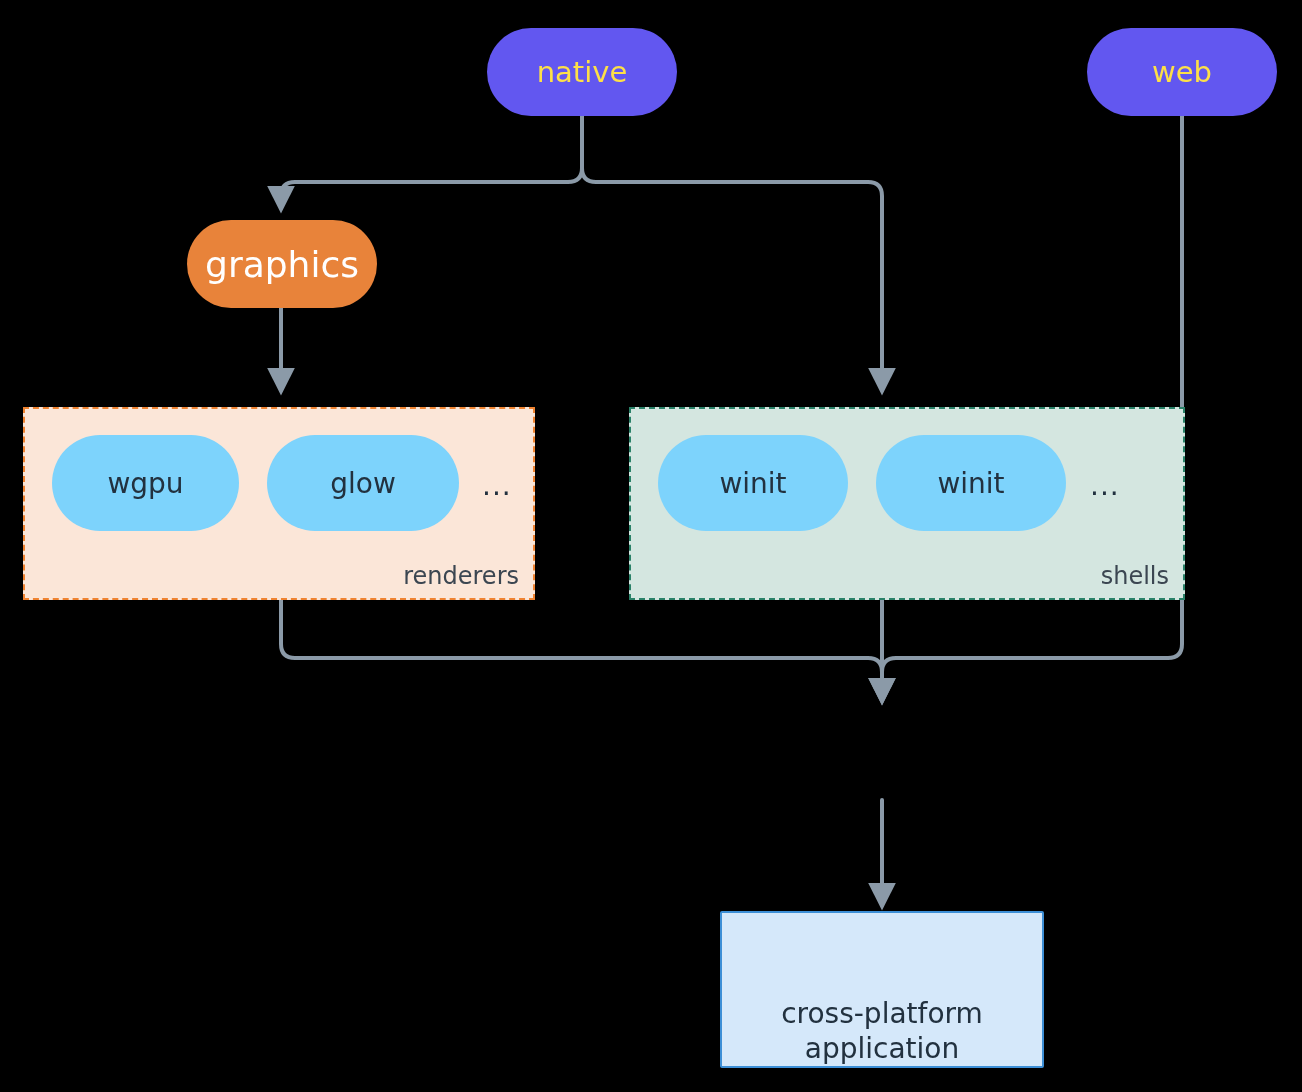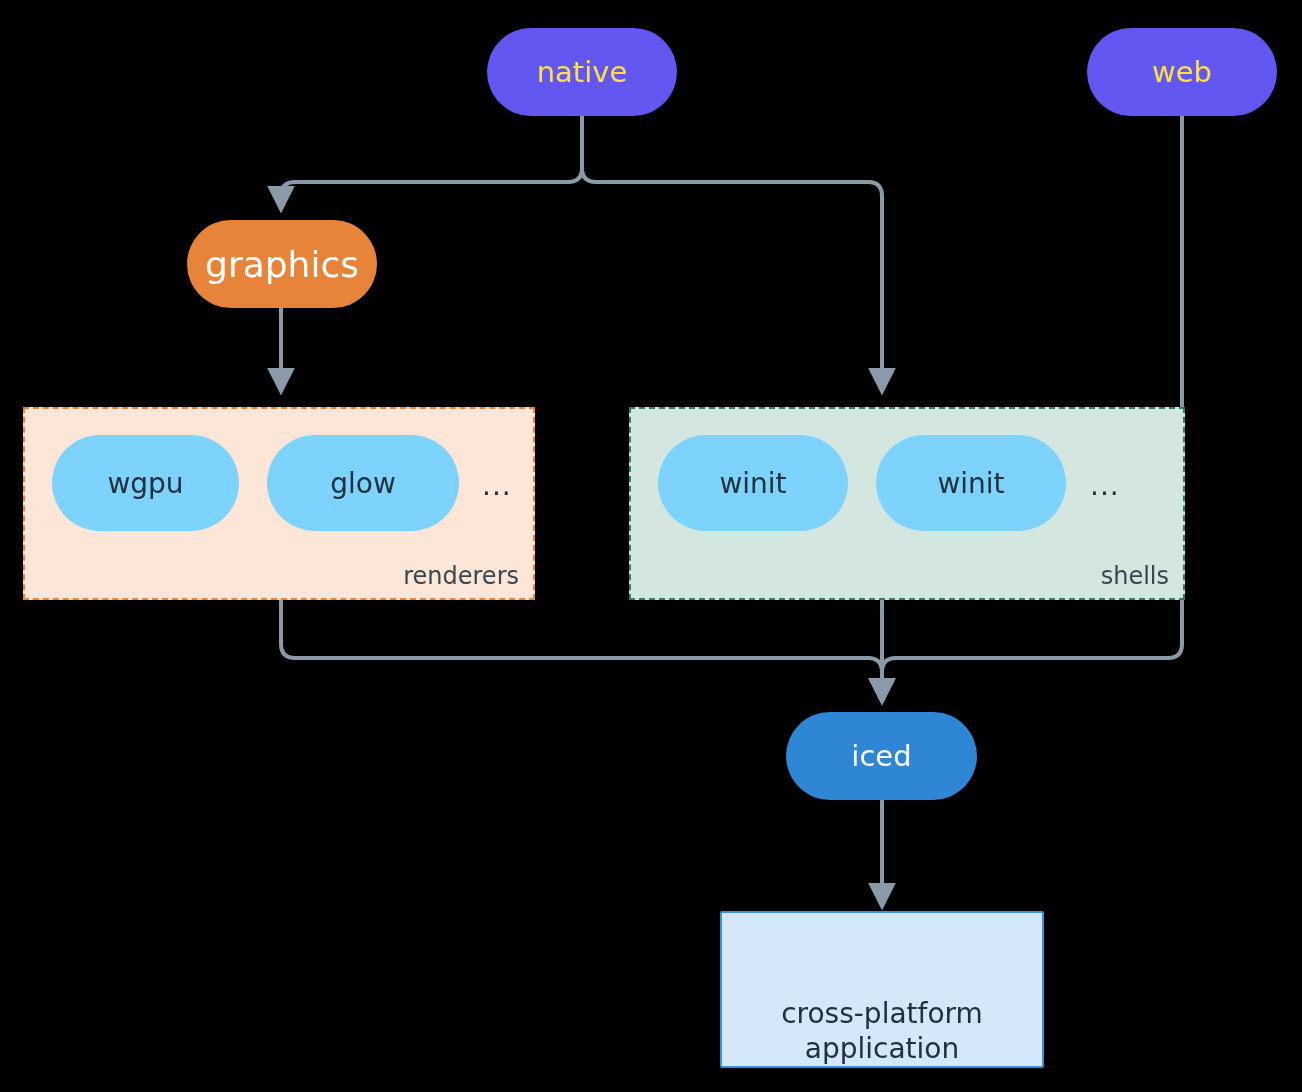--- a/index.html
+++ b/index.html
@@ -158,22 +158,19 @@
     <div class="subpill" style="left:27px; top:26px; width:190px; height:96px;">
       <span>winit</span>
     </div>
     <div class="subpill" style="left:245px; top:26px; width:190px; height:96px;">
       <span>winit</span>
     </div>
     <div class="ellipsis" style="left:459px; top:60px;">...</div>
     <div class="cluster-label">shells</div>
   </div>
 
-  <div class="node pill-iced" style="left:786px; top:712px; width:191px; height:88px;">
-    <span>iced</span>
-  </div>
 
   <div class="node rect-app" style="left:720px; top:911px; width:324px; height:157px;">
     <span>cross-platform</span>
     <span>application</span>
   </div>
 
 </div>
 
 </body></html>

